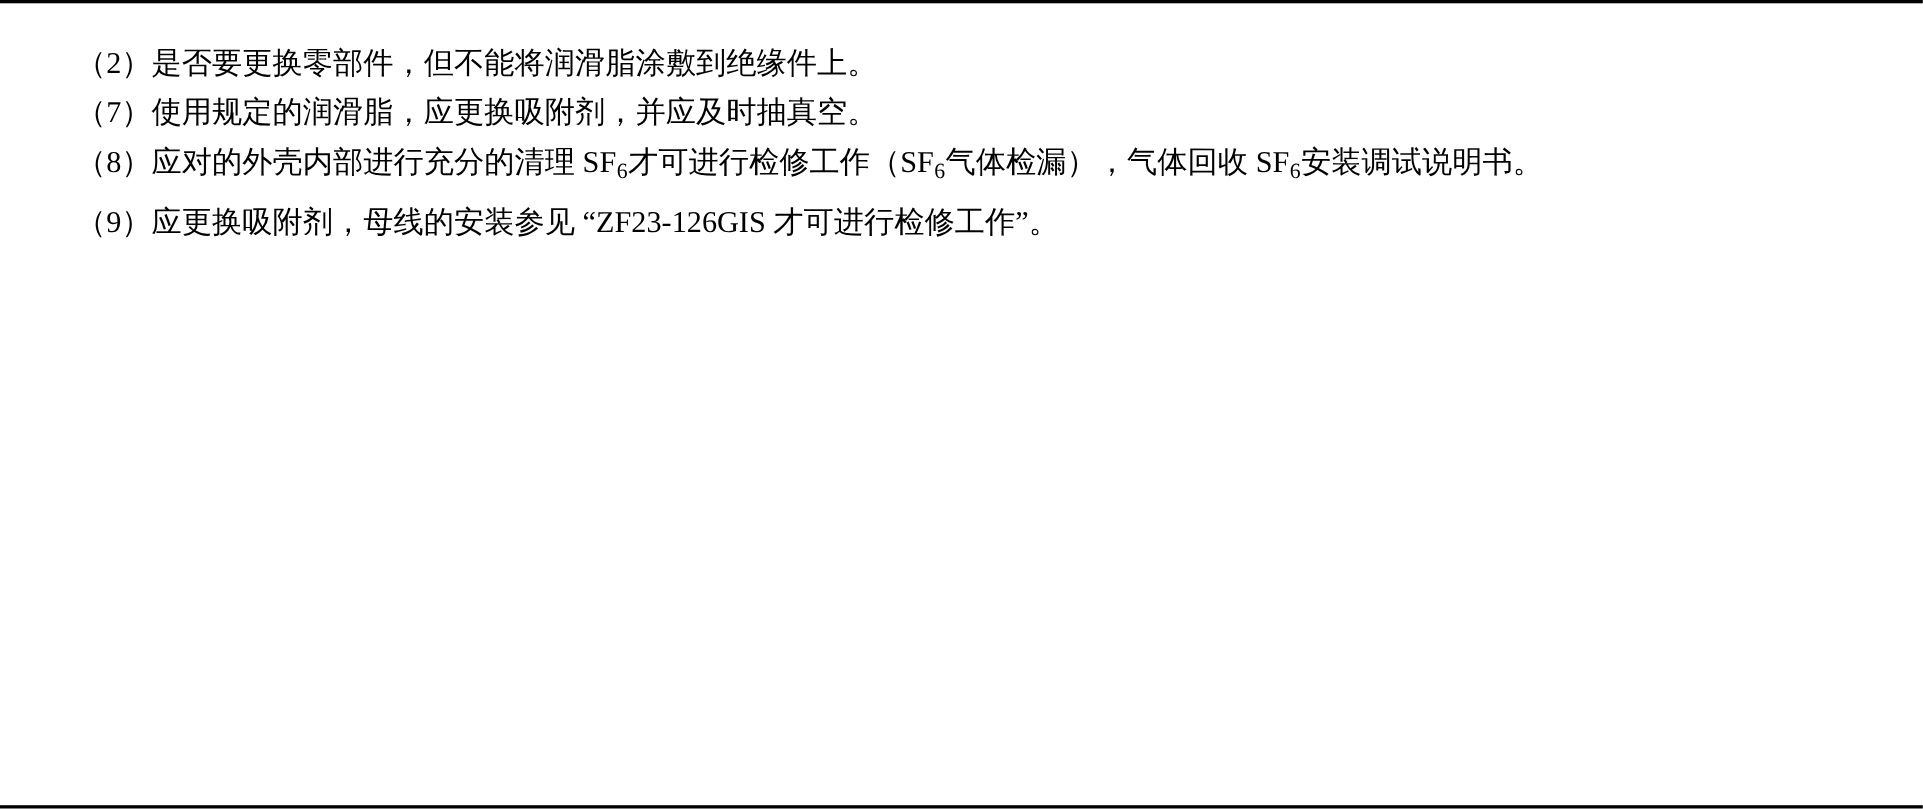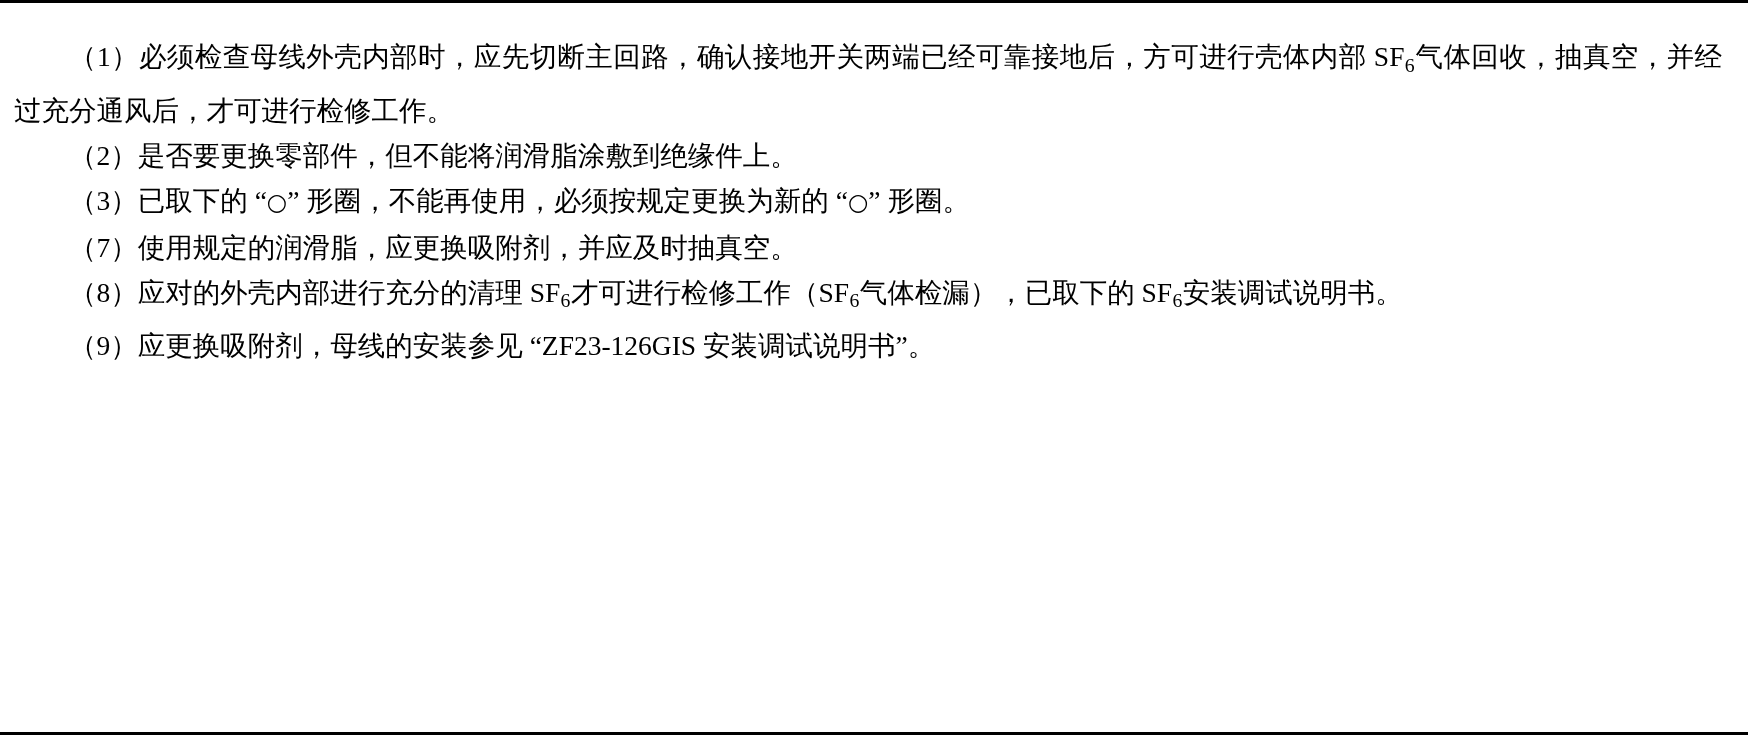--- a/index.html
+++ b/index.html
@@ -53,21 +53,19 @@
     font-family: "DejaVu Sans", sans-serif;
     font-size: 0.85em;
   }
 </style>
 </head>
 <body>
 
 <div class="page">
   <div class="rule rule-top"></div>
   <div class="body-text" id="body-text">
-      <p class="para"><span>（1）</span><span>必须检查母线外壳内部时，应先切断主回路，确认接地开关两端已经可靠接地后，方可进行壳体内部 </span><span class="latin">SF</span><span class="sub">6</span><span>气体回收，抽真空，并经过充分通风后，才可进行检修工作。</span></p>
       <p class="para"><span>（2）</span><span>是否要更换零部件，但不能将润滑脂涂敷到绝缘件上。</span></p>
-      <p class="para"><span>（3）</span><span>已取下的 “</span><span class="circle-glyph">○</span><span>” 形圈，不能再使用，必须按规定更换为新的 “</span><span class="circle-glyph">○</span><span>” 形圈。</span></p>
       <p class="para"><span>（7）</span><span>使用规定的润滑脂，应更换吸附剂，并应及时抽真空。</span></p>
-      <p class="para"><span>（8）</span><span>应对的外壳内部进行充分的清理 </span><span class="latin">SF</span><span class="sub">6</span><span>才可进行检修工作（</span><span class="latin">SF</span><span class="sub">6</span><span>气体检漏），已取下的 </span><span class="latin">SF</span><span class="sub">6</span><span>安装调试说明书。</span></p>
-      <p class="para"><span>（9）</span><span>应更换吸附剂，母线的安装参见 “</span><span class="latin">ZF23-126GIS</span><span> 安装调试说明书”。</span></p>
+      <p class="para"><span>（8）</span><span>应对的外壳内部进行充分的清理 </span><span class="latin">SF</span><span class="sub">6</span><span>才可进行检修工作（</span><span class="latin">SF</span><span class="sub">6</span><span>气体检漏），气体回收 </span><span class="latin">SF</span><span class="sub">6</span><span>安装调试说明书。</span></p>
+      <p class="para"><span>（9）</span><span>应更换吸附剂，母线的安装参见 “</span><span class="latin">ZF23-126GIS</span><span> 才可进行检修工作”。</span></p>
     </div>
   <div class="rule rule-bottom"></div>
 </div>
 
 </body></html>

